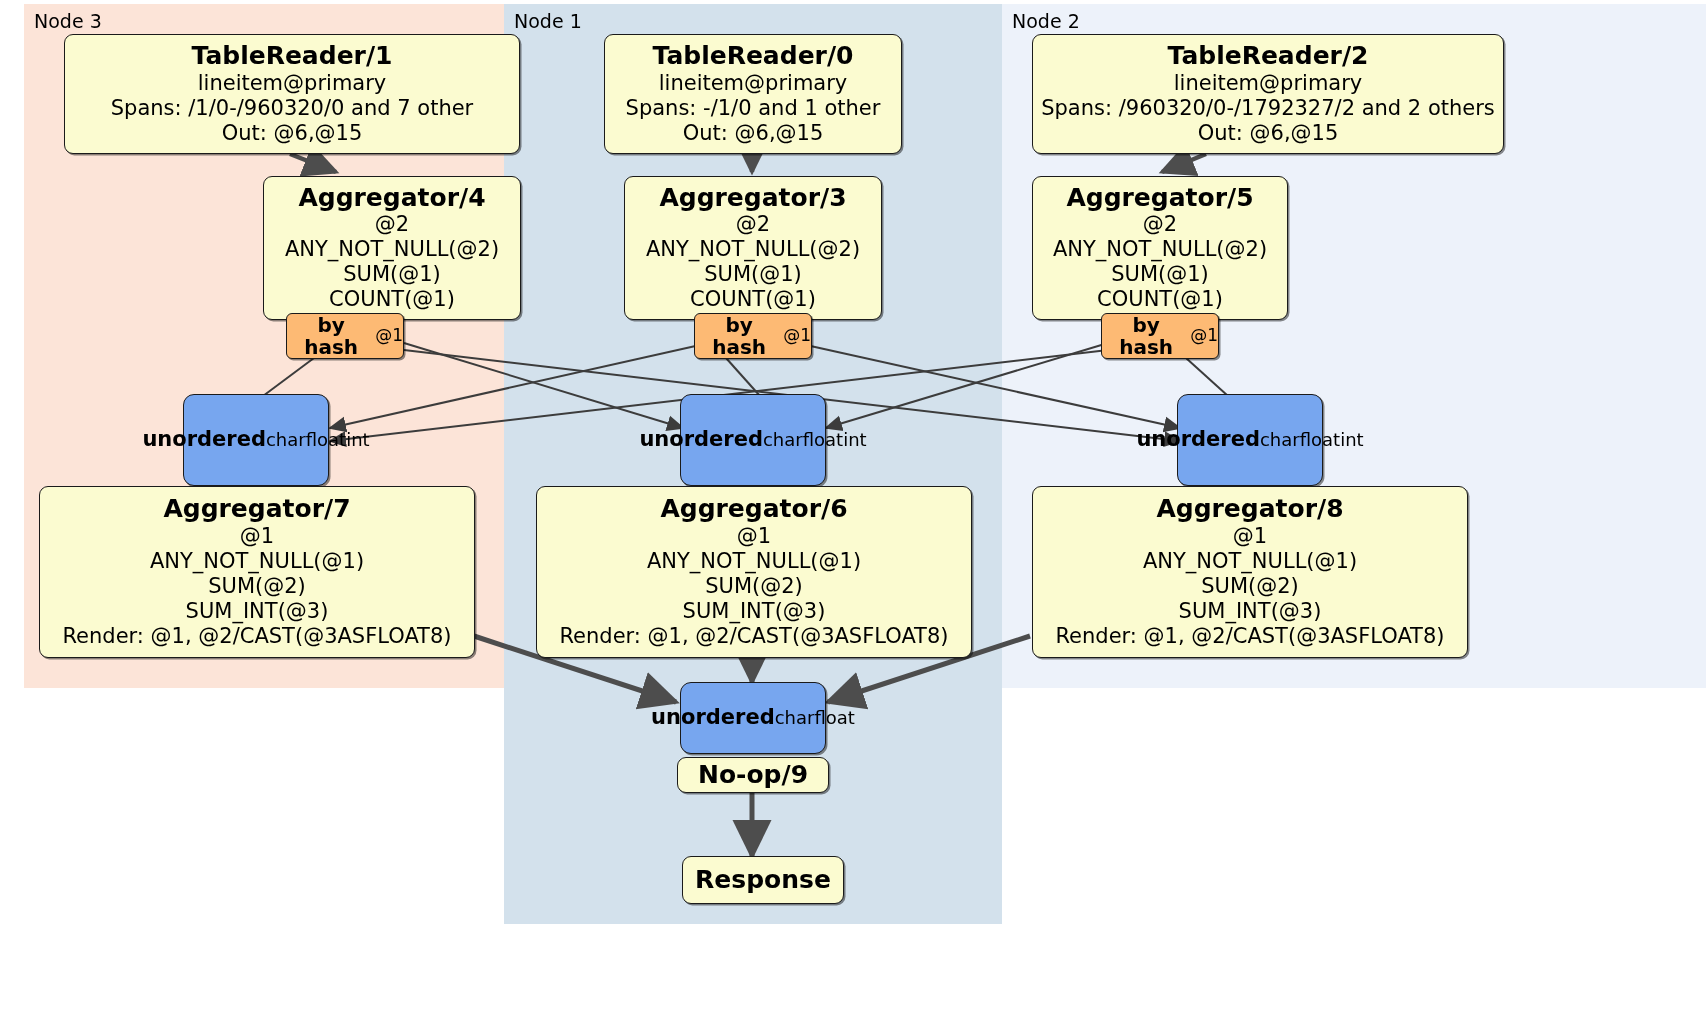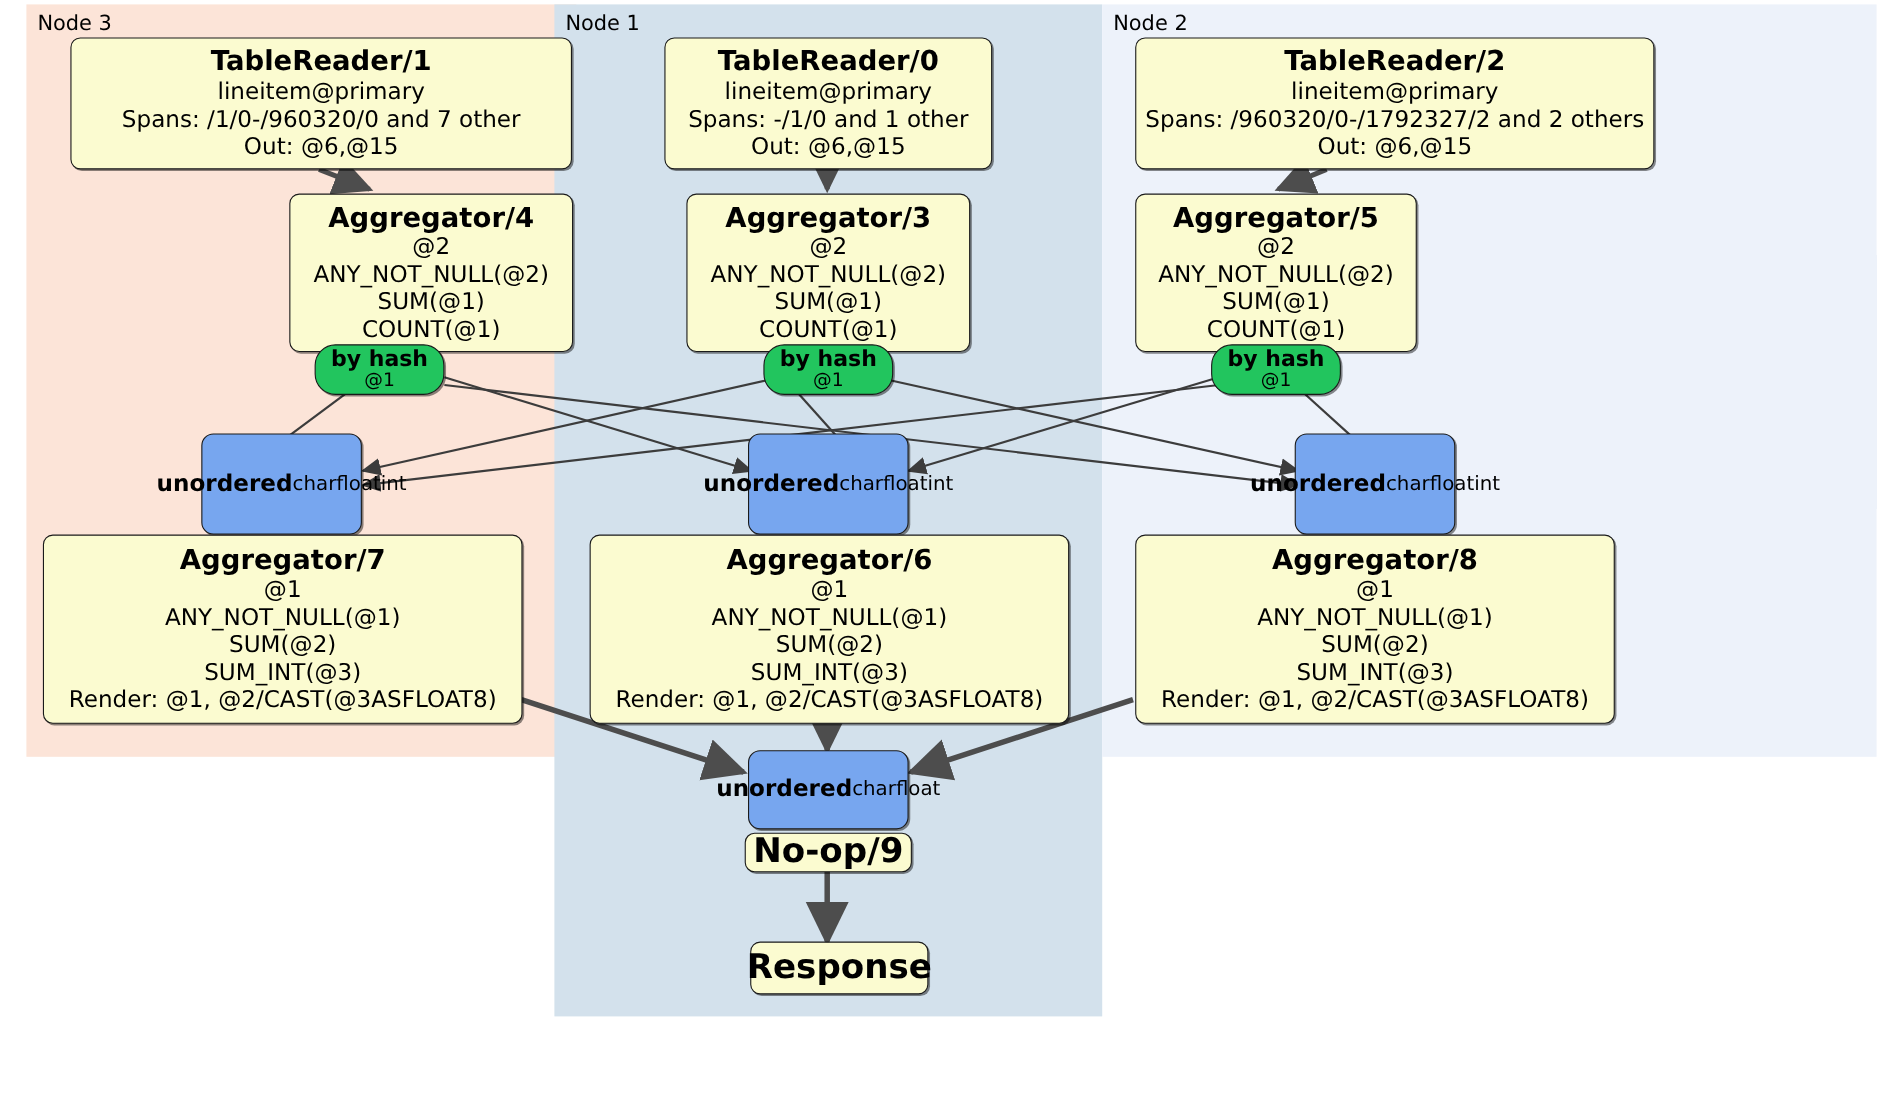--- a/index.html
+++ b/index.html
@@ -31,41 +31,41 @@
     text-align:center;
     display:flex;flex-direction:column;justify-content:center;align-items:center;
     color:#000;
     box-shadow:1.5px 1.5px 0px rgba(0,0,0,0.45);
   }
   .box .ttl{font-weight:bold;font-size:25px;line-height:1.14;white-space:nowrap;}
   .box .ln{font-size:21px;line-height:1.19;white-space:nowrap;}
 
   .router{
     position:absolute;box-sizing:border-box;
-    border:1.6px solid #1a1a1a;border-radius:19px;
-    background:#22c55e;
-    display:flex;flex-direction:column;justify-content:center;align-items:center;
+    border:1.6px solid #1a1a1a;border-radius:6px;
+    background:#fdba74;
+    display:flex;flex-direction:row;justify-content:center;align-items:center;
     color:#000;text-align:center;
     box-shadow:1.5px 1.5px 0px rgba(0,0,0,0.45);
   }
   .router .ttl{font-weight:bold;font-size:20px;line-height:1.12;}
   .router .ln{font-size:17px;line-height:1.15;}
 
   .sync{
     position:absolute;box-sizing:border-box;
     border:1.6px solid #1a1a1a;border-radius:11px;
     background:#77a6ef;
     display:flex;flex-direction:row;justify-content:center;align-items:center;
     color:#000;text-align:center;
     box-shadow:1.5px 1.5px 0px rgba(0,0,0,0.45);
   }
   .sync .ttl{font-weight:bold;font-size:21px;line-height:1.13;}
   .sync .ln{font-size:18px;line-height:1.17;}
 
-  .simple .ttl{font-weight:bold;font-size:31px;}
+  .simple .ttl{font-weight:bold;font-size:25px;}
 </style>
 </head>
 <body>
 
 <div id="stage">
 
   <div class="panel" id="panel-node3">
     <span class="panel-label">Node 3</span>
   </div>
   <div class="panel" id="panel-node1">

